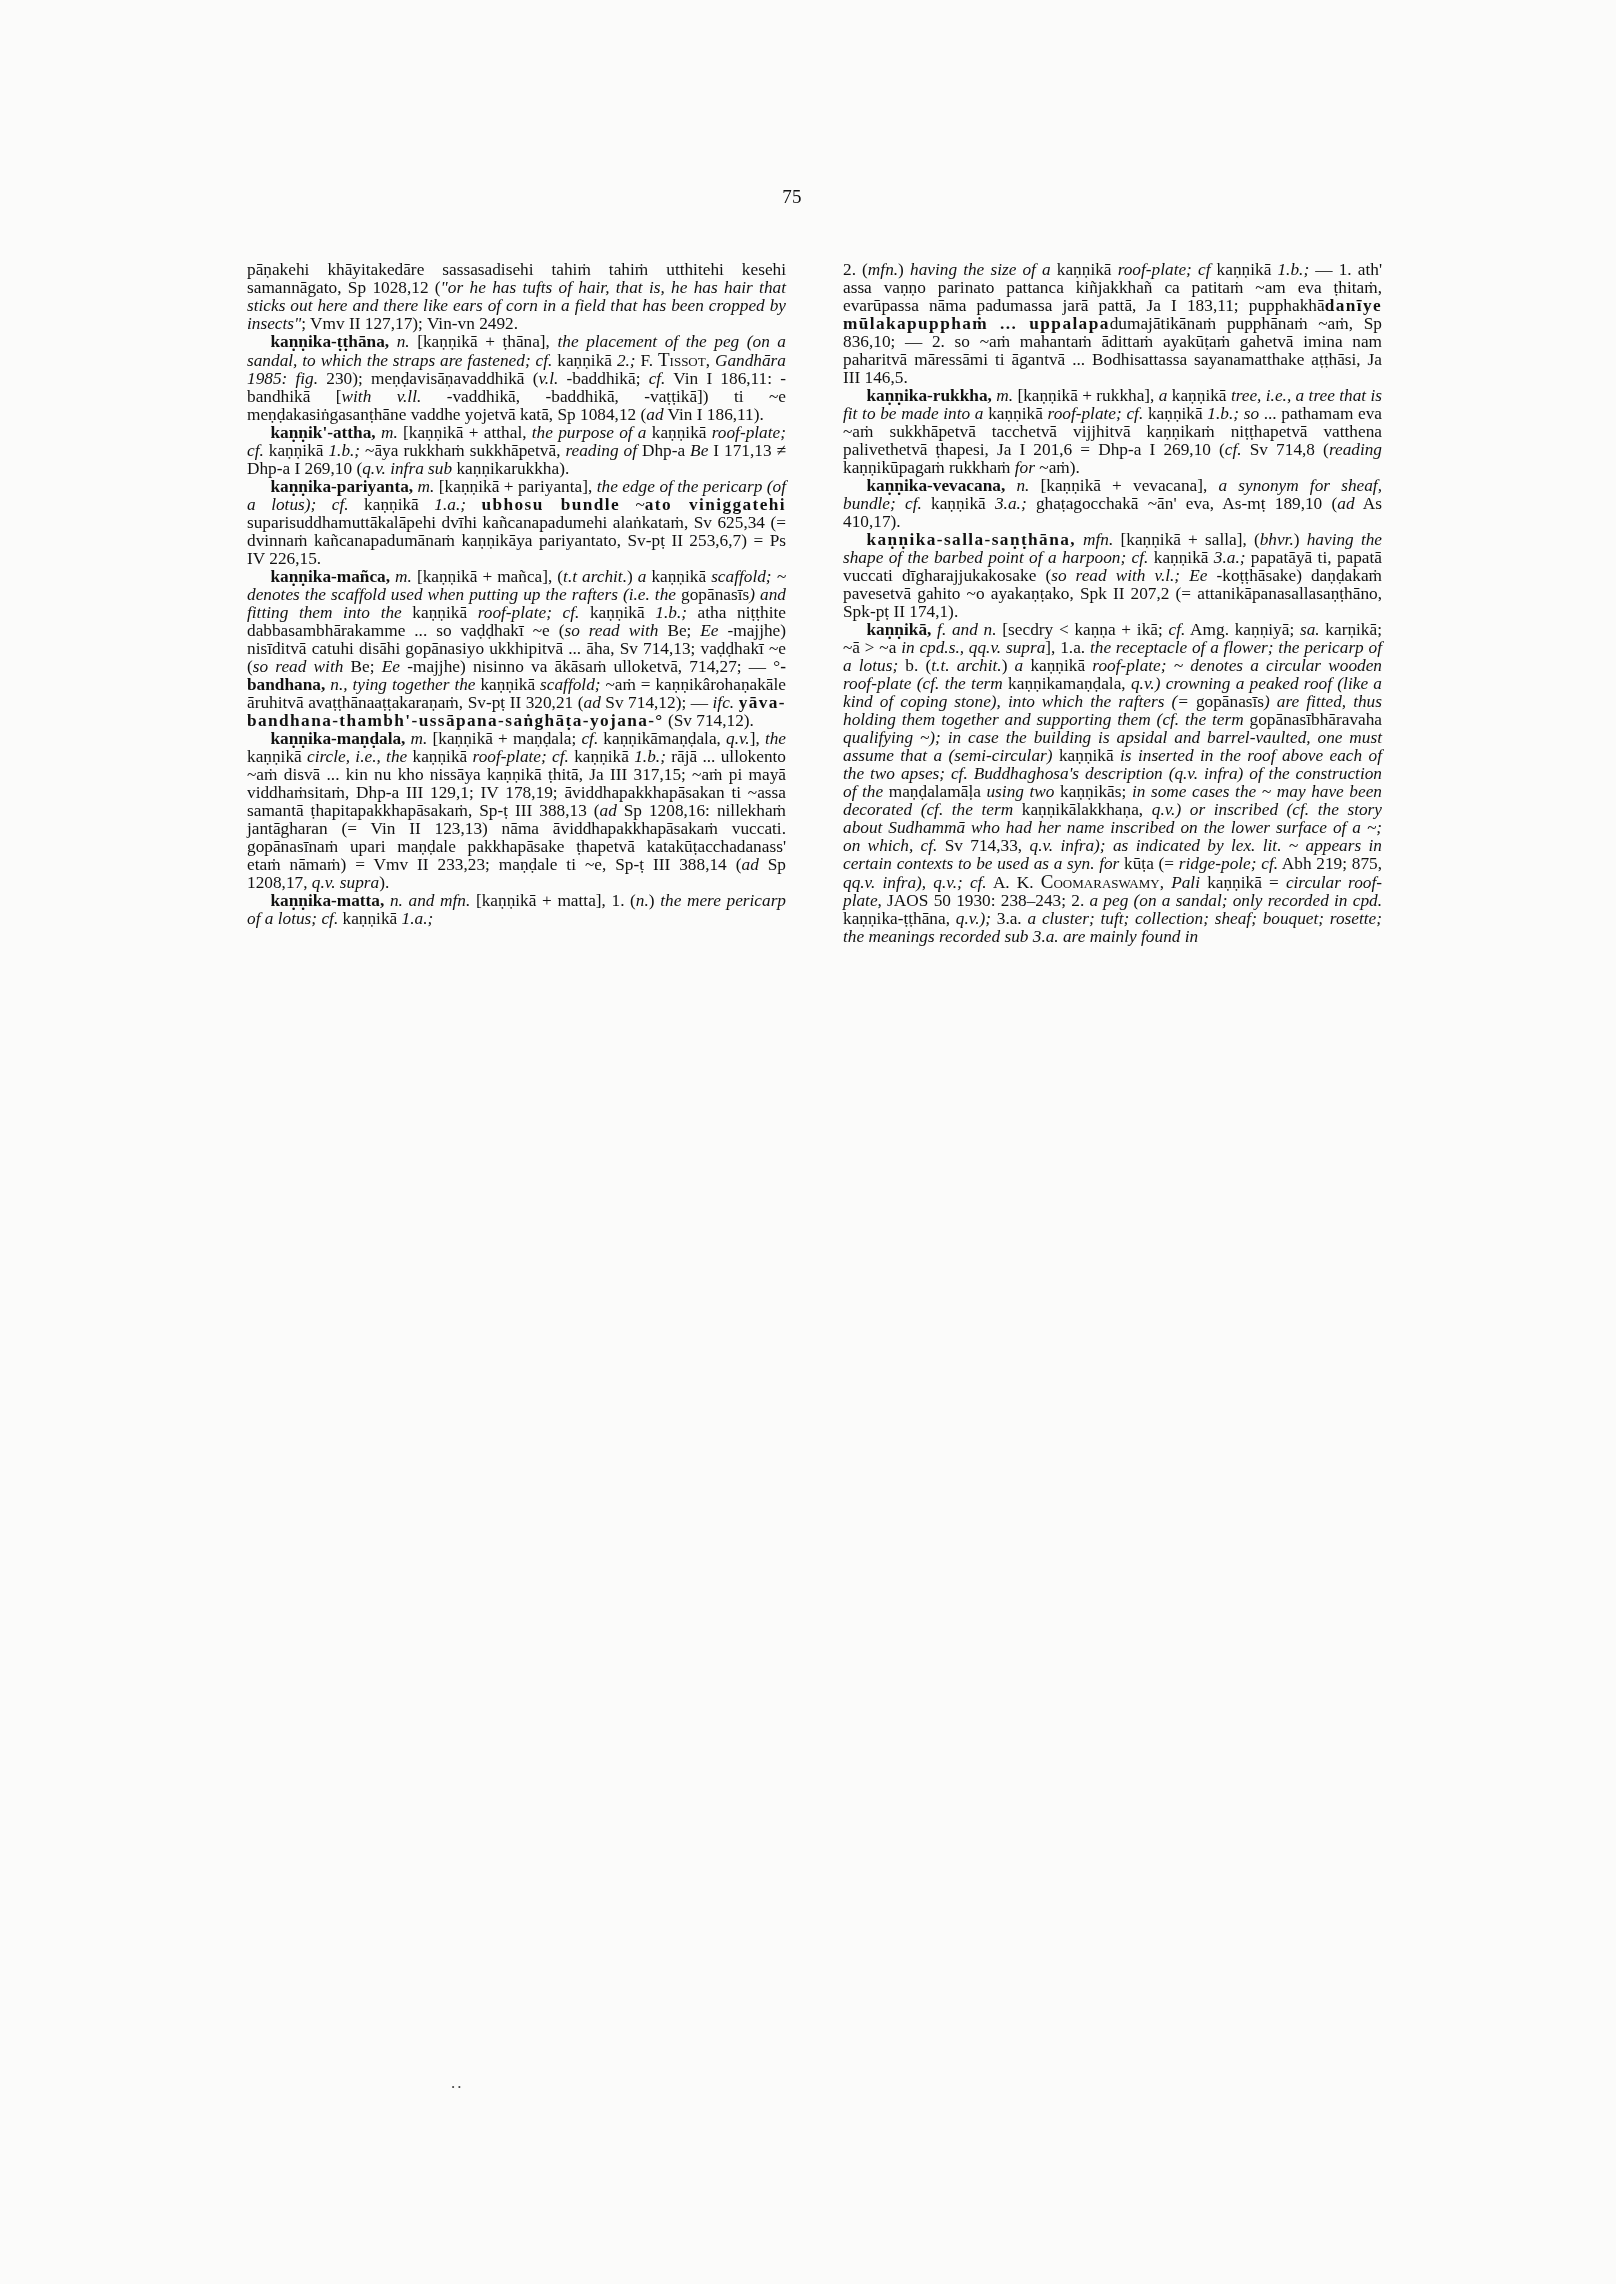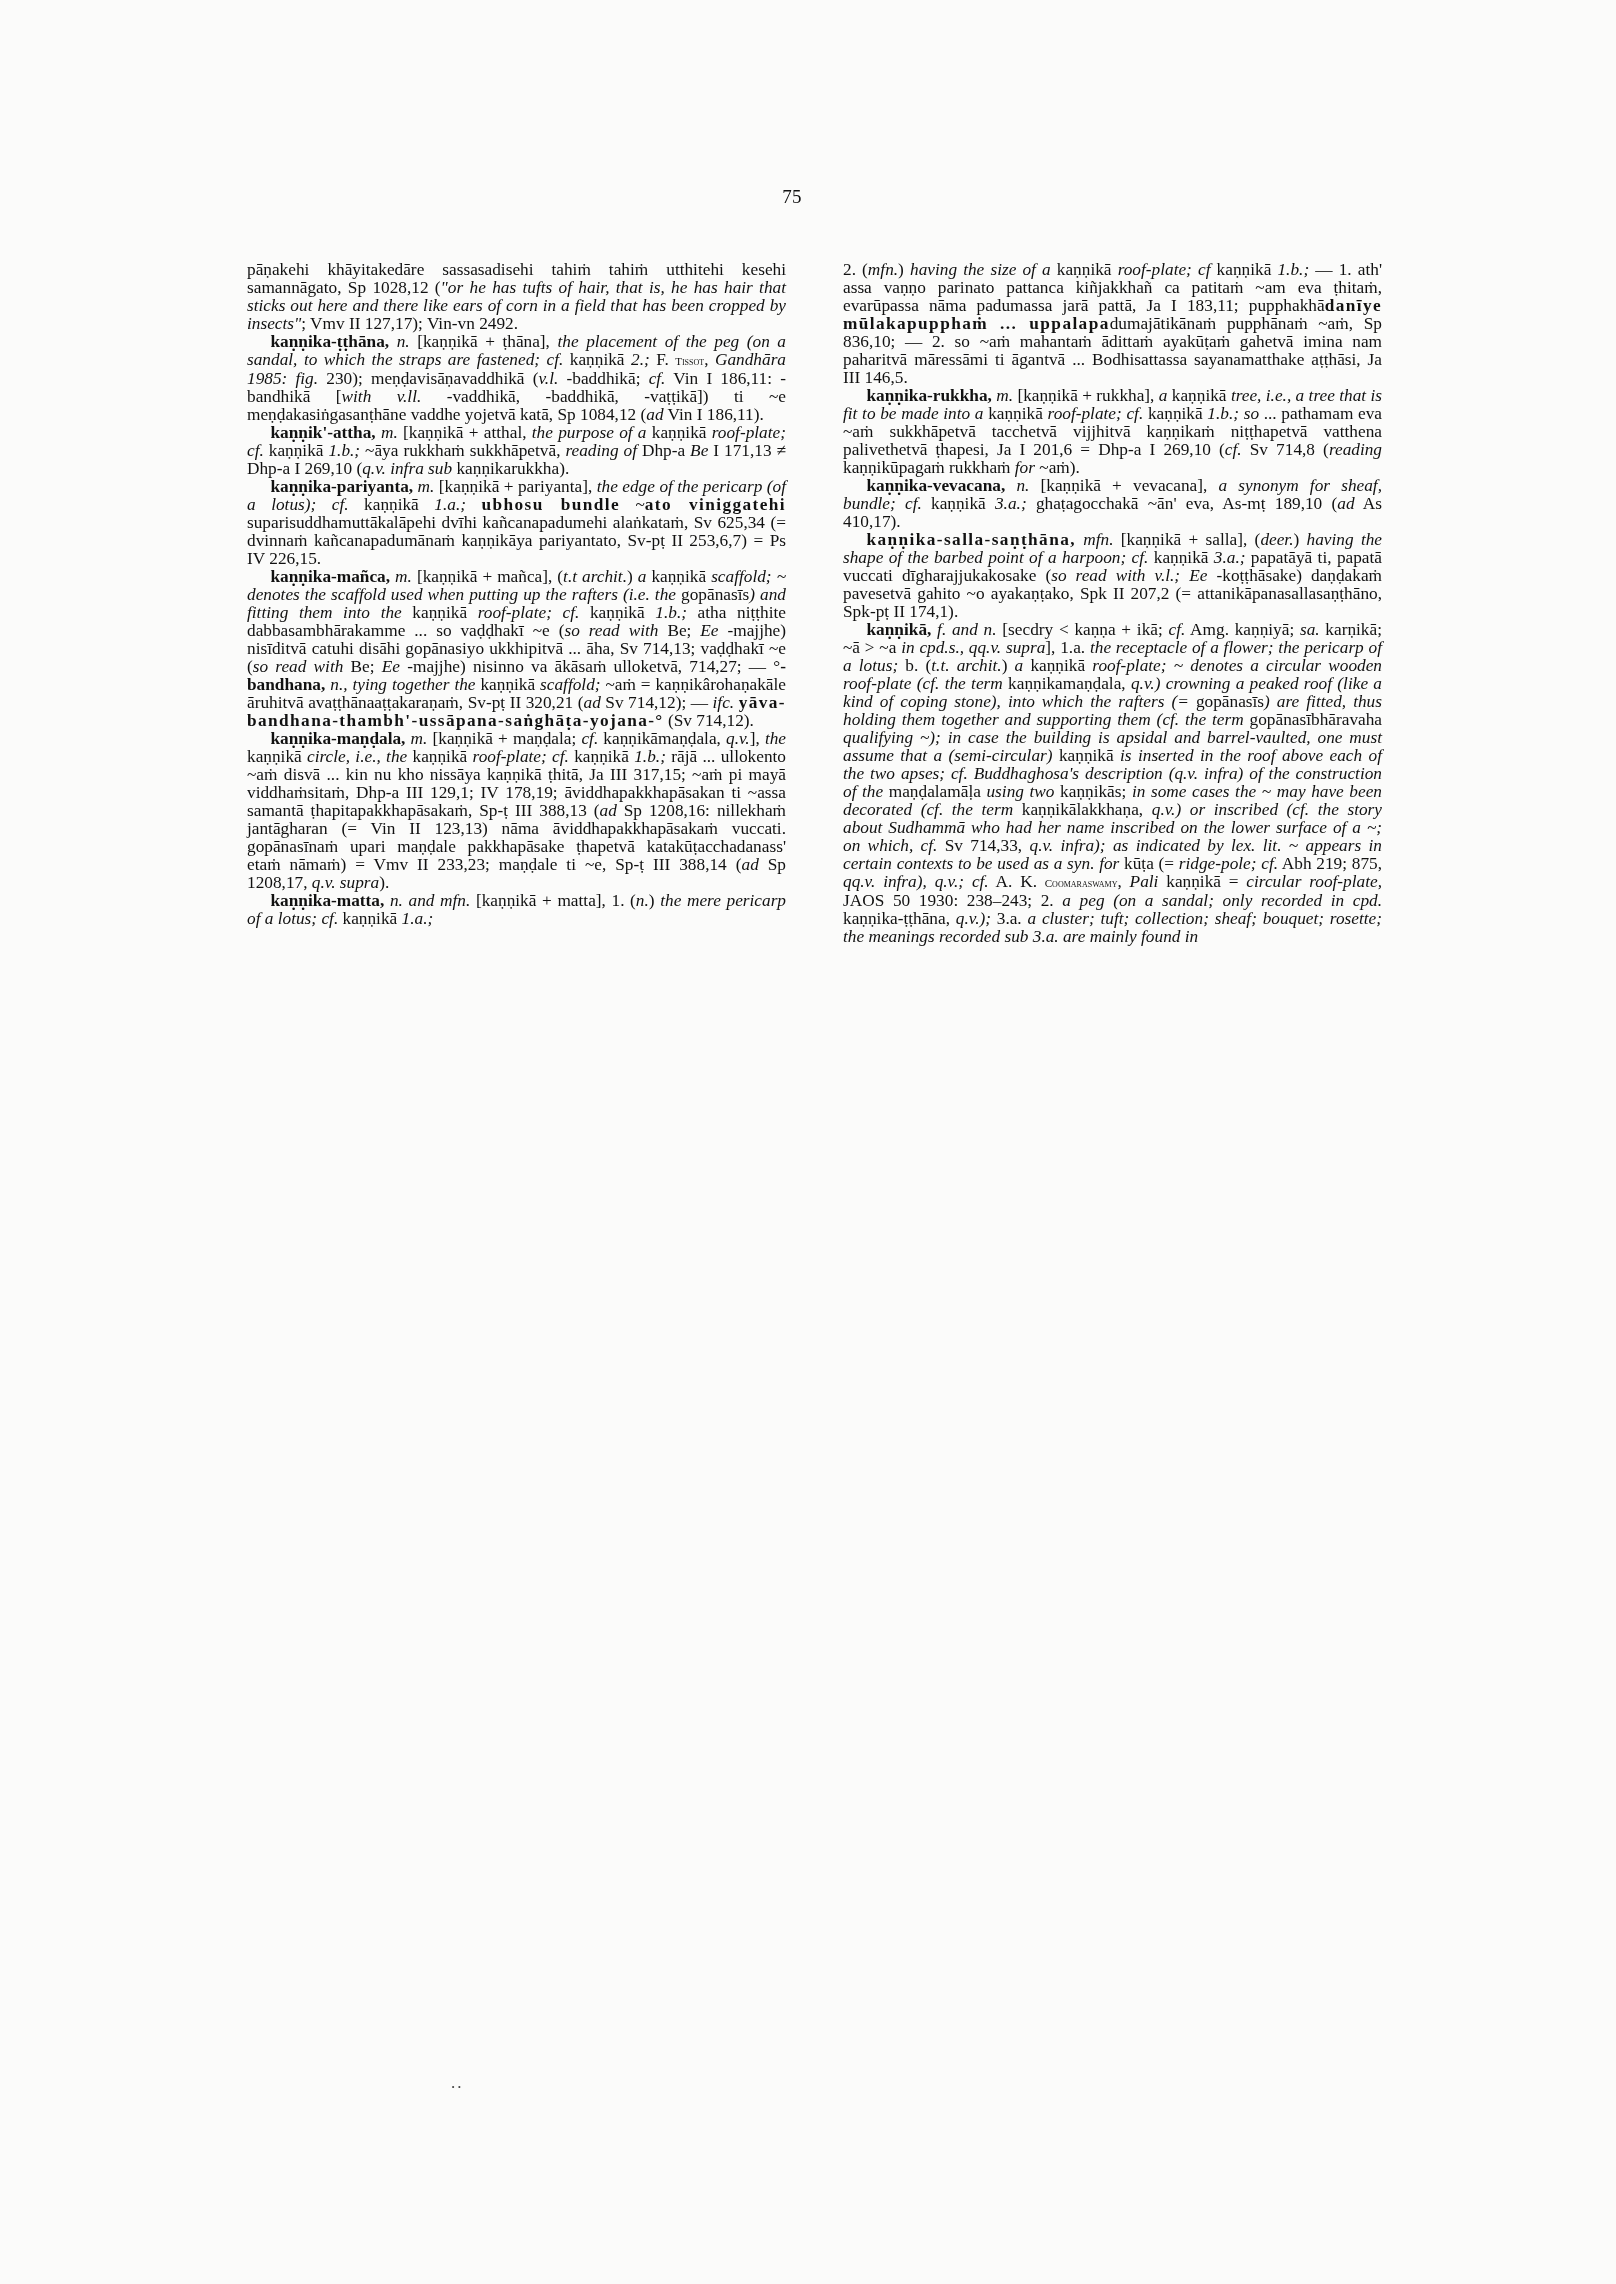--- a/index.html
+++ b/index.html
@@ -55,21 +55,21 @@
     text-indent: 0;
   }
   b {
     font-weight: bold;
   }
   i {
     font-style: italic;
   }
   .sc {
     font-variant: small-caps;
-    font-size: 11px;
+    font-size: 19px;
   }
   .spaced {
     letter-spacing: 1.4px;
     font-weight: bold;
   }
   .bottom-dots {
     position: absolute;
     left: 451px;
     top: 2073px;
     font-size: 17px;
@@ -107,21 +107,21 @@
 
     <div class="col">
 
       <p class="noindent">2. (<i>mfn.</i>) <i>having the size of a</i> kaṇṇikā <i>roof-plate; cf</i> kaṇṇikā <i>1.b.;</i> — 1. ath' assa vaṇṇo parinato pattanca kiñjakkhañ ca patitaṁ ~am eva ṭhitaṁ, evarūpassa nāma padumassa jarā pattā, Ja I 183,11; pupphakhā<span class="spaced">danīye mūlakapupphaṁ ... uppalapa</span>dumajātikānaṁ pupphānaṁ ~aṁ, Sp 836,10; — 2. so ~aṁ mahantaṁ ādittaṁ ayakūṭaṁ gahetvā imina nam paharitvā māressāmi ti āgantvā ... Bodhisattassa sayanamatthake aṭṭhāsi, Ja III 146,5.</p>
 
 
       <p><b>kaṇṇika-rukkha,</b> <i>m.</i> [kaṇṇikā + rukkha], <i>a</i> kaṇṇikā <i>tree, i.e., a tree that is fit to be made into a</i> kaṇṇikā <i>roof-plate; cf.</i> kaṇṇikā <i>1.b.; so</i> ... pathamam eva ~aṁ sukkhāpetvā tacchetvā vijjhitvā kaṇṇikaṁ niṭṭhapetvā vatthena palivethetvā ṭhapesi, Ja I 201,6 = Dhp-a I 269,10 (<i>cf.</i> Sv 714,8 (<i>reading</i> kaṇṇikūpagaṁ rukkhaṁ <i>for</i> ~aṁ).</p>
 
       <p><b>kaṇṇika-vevacana,</b> <i>n.</i> [kaṇṇikā + vevacana], <i>a synonym for sheaf, bundle; cf.</i> kaṇṇikā <i>3.a.;</i> ghaṭagocchakā ~ān' eva, As-mṭ 189,10 (<i>ad</i> As 410,17).</p>
 
-      <p><span class="spaced">kaṇṇika-salla-saṇṭhāna,</span> <i>mfn.</i> [kaṇṇikā + salla], (<i>deer.</i>) <i>having the shape of the barbed point of a harpoon; cf.</i> kaṇṇikā <i>3.a.;</i> papatāyā ti, papatā vuccati dīgharajjukakosake (<i>so read with v.l.; Ee</i> -koṭṭhāsake) daṇḍakaṁ pavesetvā gahito ~o ayakaṇṭako, Spk II 207,2 (= attanikāpanasallasaṇṭhāno, Spk-pṭ II 174,1).</p>
+      <p><span class="spaced">kaṇṇika-salla-saṇṭhāna,</span> <i>mfn.</i> [kaṇṇikā + salla], (<i>bhvr.</i>) <i>having the shape of the barbed point of a harpoon; cf.</i> kaṇṇikā <i>3.a.;</i> papatāyā ti, papatā vuccati dīgharajjukakosake (<i>so read with v.l.; Ee</i> -koṭṭhāsake) daṇḍakaṁ pavesetvā gahito ~o ayakaṇṭako, Spk II 207,2 (= attanikāpanasallasaṇṭhāno, Spk-pṭ II 174,1).</p>
 
       <p><b>kaṇṇikā,</b> <i>f. and n.</i> [secdry &lt; kaṇṇa + ikā; <i>cf.</i> Amg. kaṇṇiyā; <i>sa.</i> karṇikā; ~ā &gt; ~a <i>in cpd.s., qq.v. supra</i>], 1.a. <i>the receptacle of a flower; the pericarp of a lotus;</i> b. (<i>t.t. archit.</i>) <i>a</i> kaṇṇikā <i>roof-plate; ~ denotes a circular wooden roof-plate (cf. the term</i> kaṇṇikamaṇḍala, <i>q.v.) crowning a peaked roof (like a kind of coping stone), into which the rafters (=</i> gopānasīs<i>) are fitted, thus holding them together and supporting them (cf. the term</i> gopānasībhāravaha <i>qualifying ~); in case the building is apsidal and barrel-vaulted, one must assume that a (semi-circular)</i> kaṇṇikā <i>is inserted in the roof above each of the two apses; cf. Buddhaghosa's description (q.v. infra) of the construction of the</i> maṇḍalamāḷa <i>using two</i> kaṇṇikās; <i>in some cases the ~ may have been decorated (cf. the term</i> kaṇṇikālakkhaṇa, <i>q.v.) or inscribed (cf. the story about Sudhammā who had her name inscribed on the lower surface of a ~; on which, cf.</i> Sv 714,33, <i>q.v. infra); as indicated by lex. lit. ~ appears in certain contexts to be used as a syn. for</i> kūṭa (= <i>ridge-pole; cf.</i> Abh 219; 875, <i>qq.v. infra), q.v.; cf.</i> A. K. <span class="sc">Coomaraswamy</span>, <i>Pali</i> kaṇṇikā = <i>circular roof-plate,</i> JAOS 50 1930: 238–243; 2. <i>a peg (on a sandal; only recorded in cpd.</i> kaṇṇika-ṭṭhāna, <i>q.v.);</i> 3.a. <i>a cluster; tuft; collection; sheaf; bouquet; rosette; the meanings recorded sub 3.a. are mainly found in</i></p>
 
     </div>
 
   </div>
 
   <div class="bottom-dots">..</div>
 
 </div>

